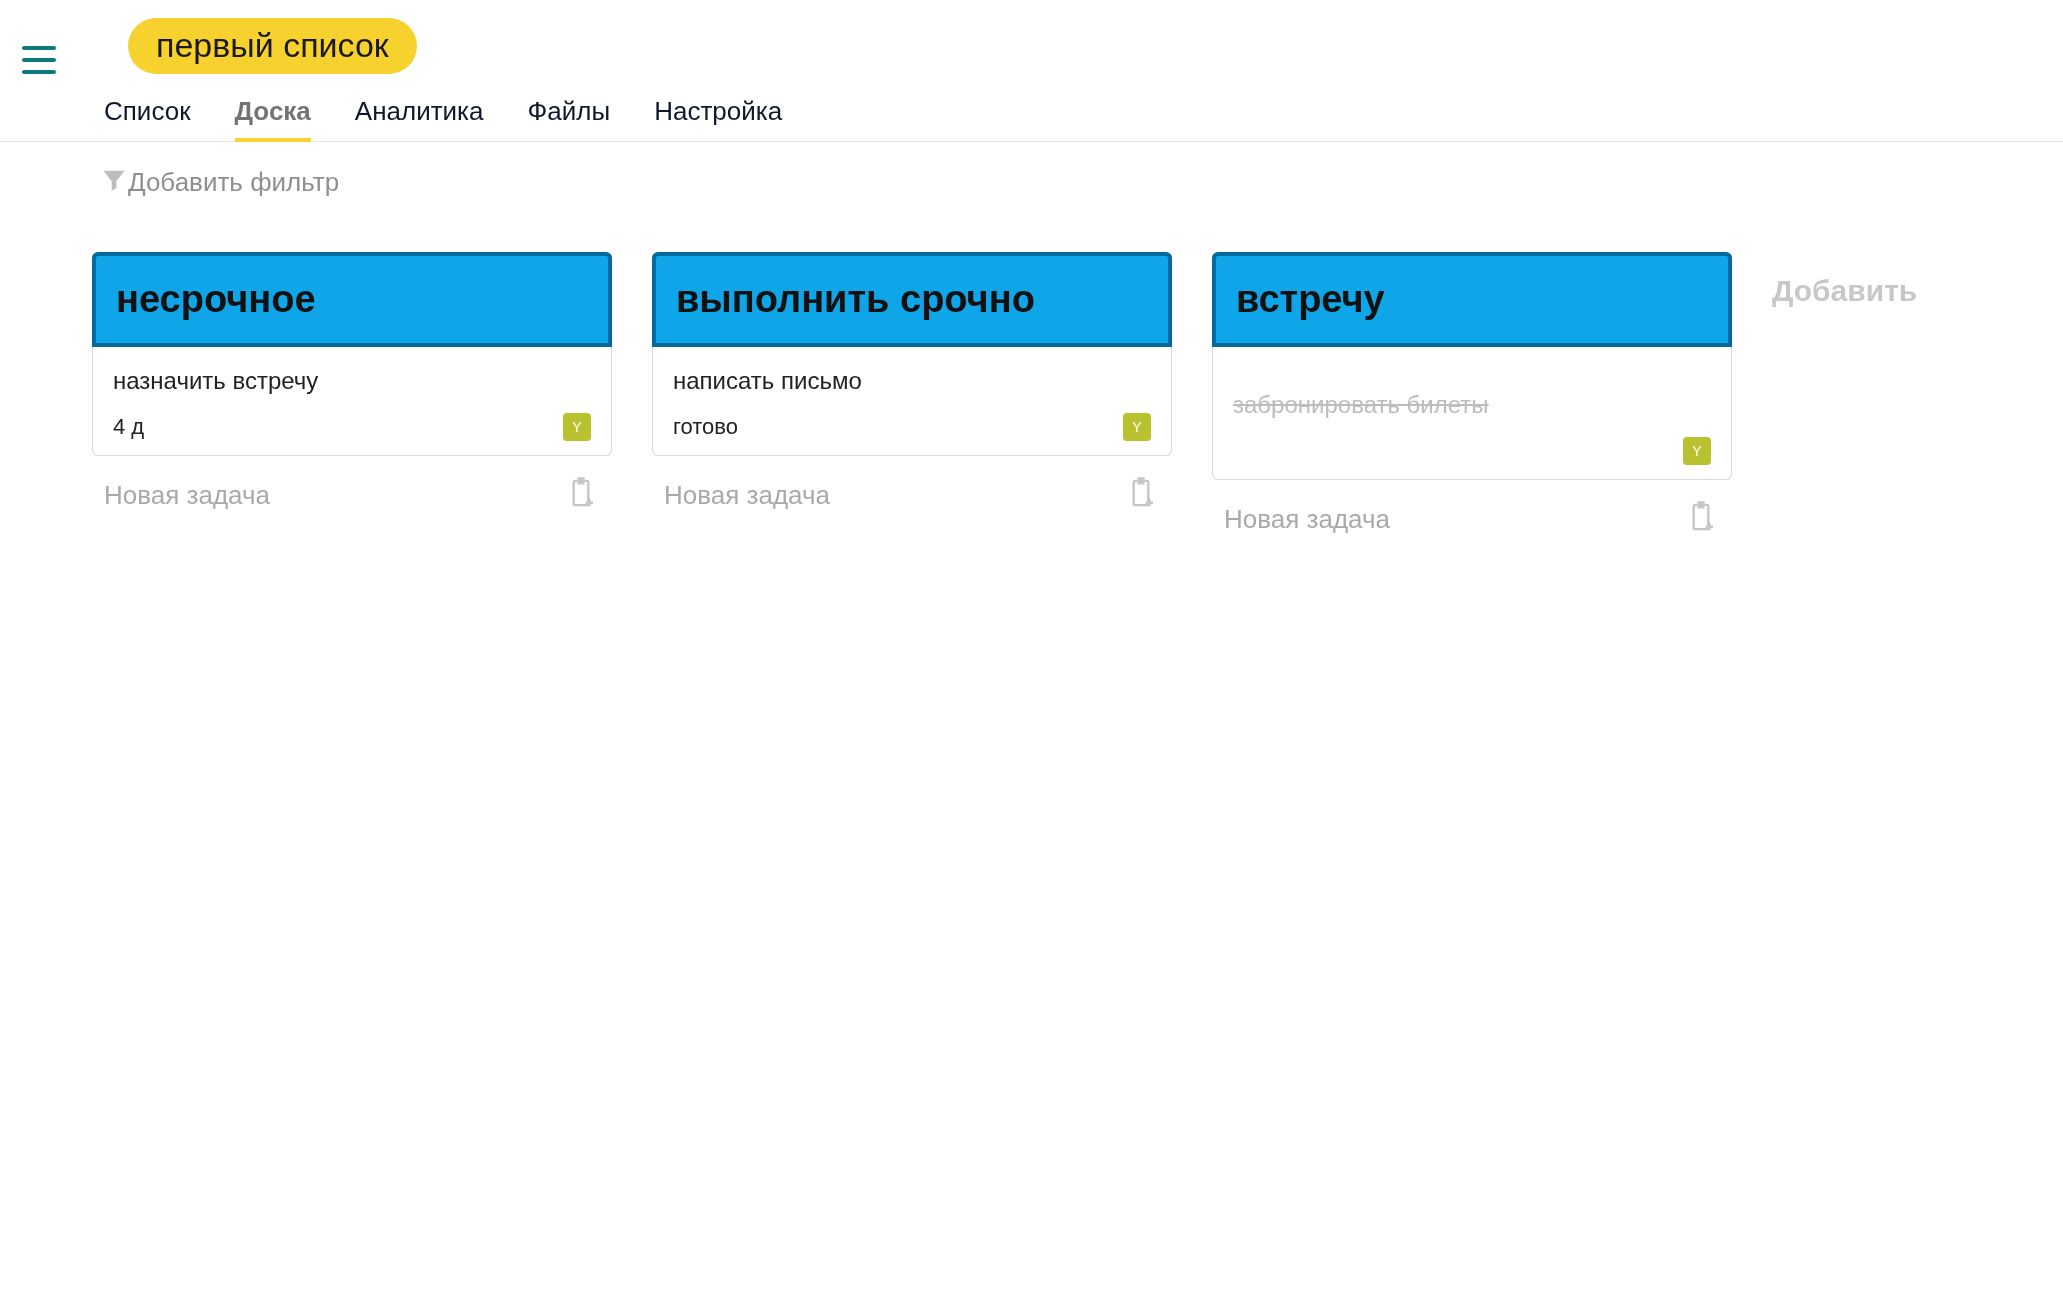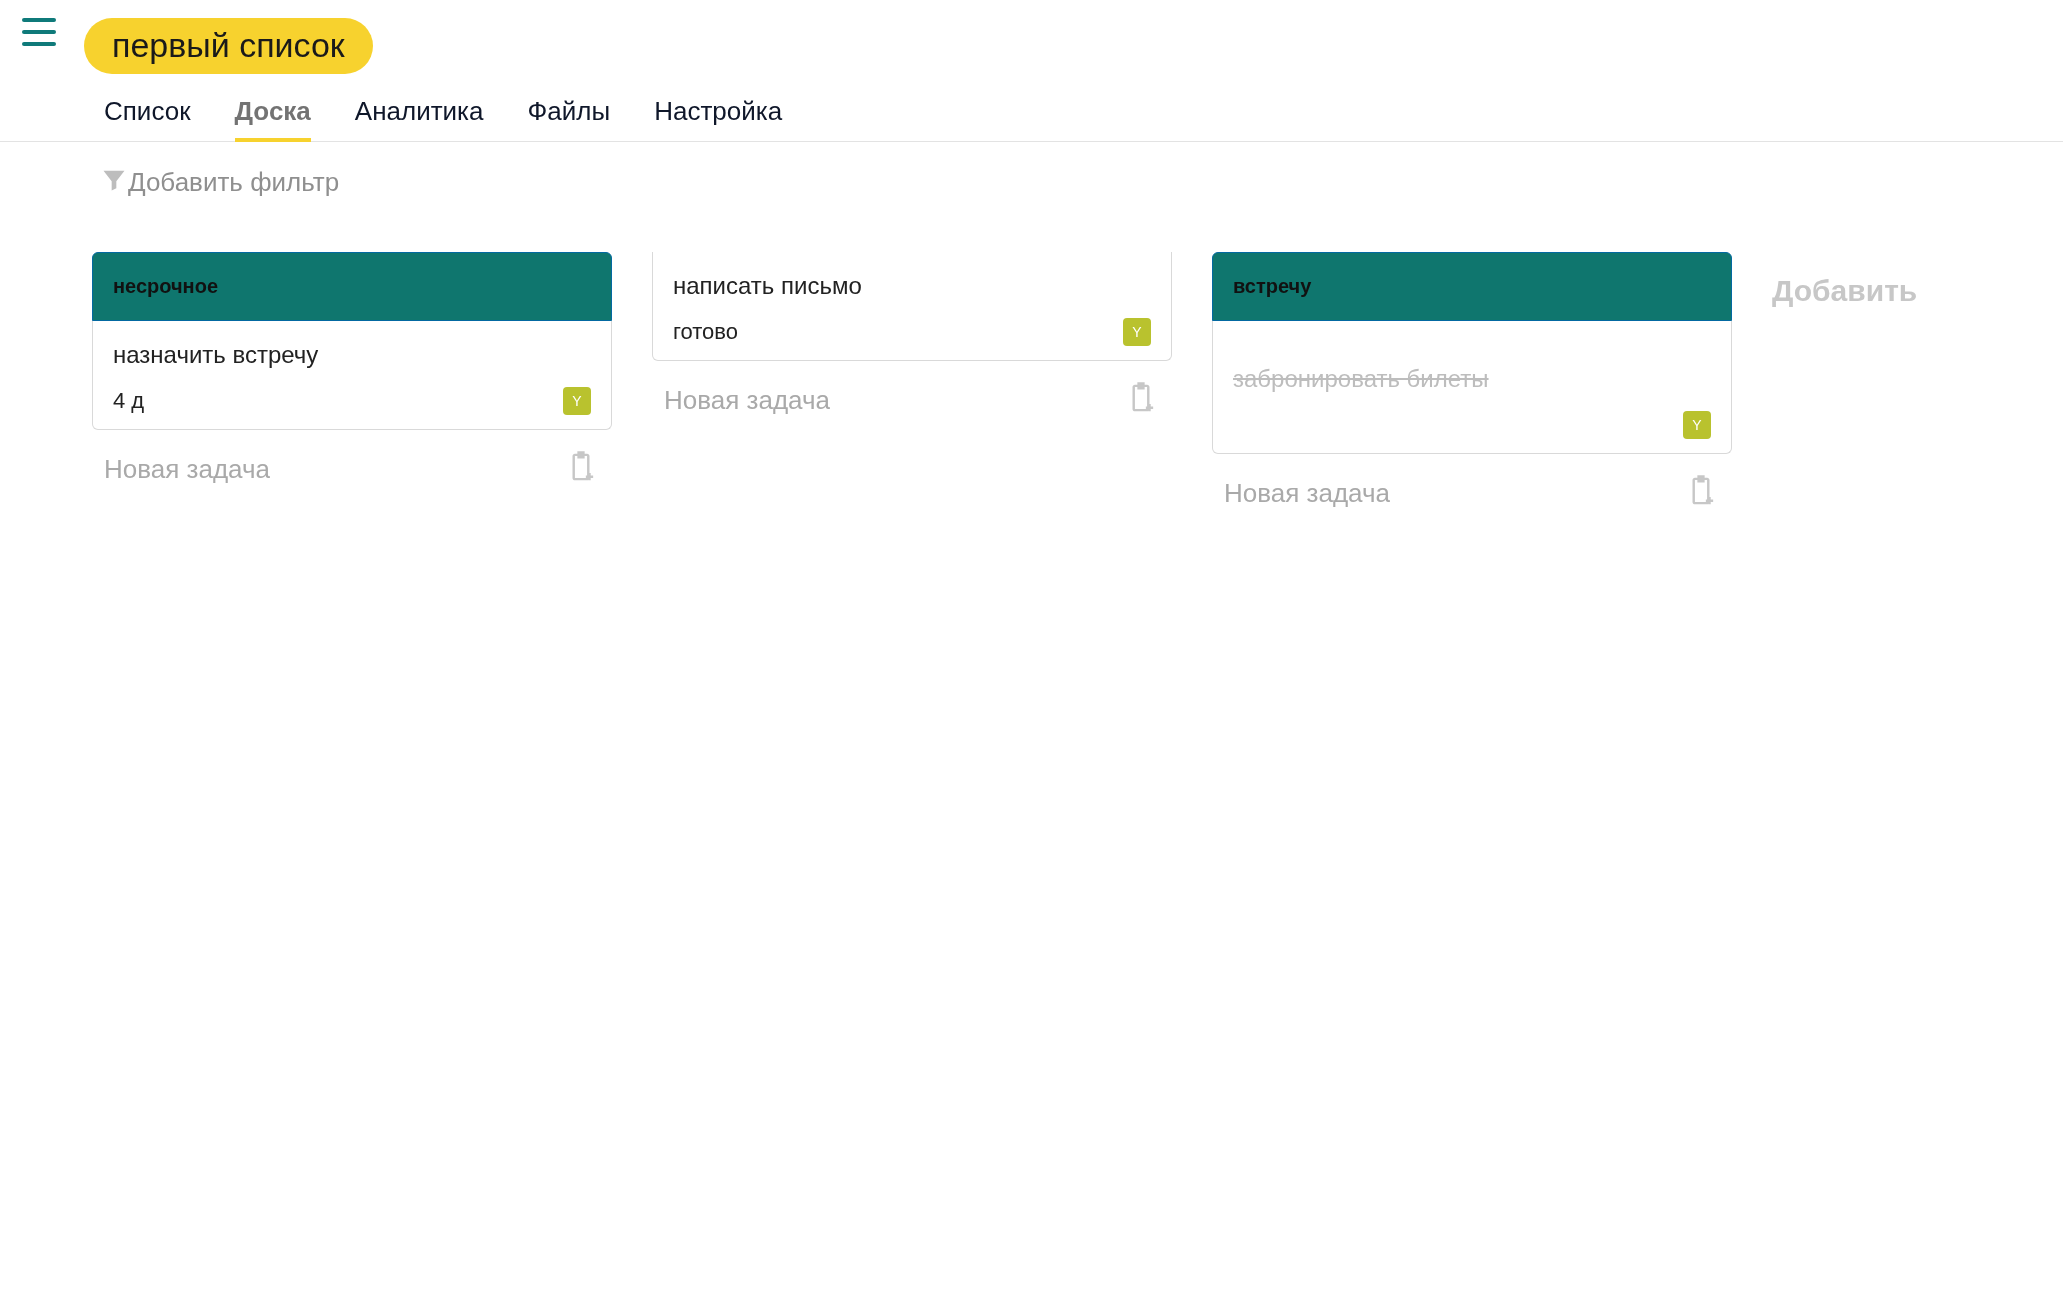--- a/index.html
+++ b/index.html
@@ -7,22 +7,23 @@
   body {
     font-family: "Segoe UI", Arial, sans-serif;
     background: #ffffff;
     color: #222;
     overflow-x: hidden;
   }
 
   
   .topbar {
     display: flex;
-    align-items: flex-start;
+    align-items: flex-end;
     padding: 18px 0 0 22px;
+    gap: 44px;
   }
   .hamburger {
     width: 34px; height: 28px;
     display: flex; flex-direction: column; justify-content: space-between;
     cursor: pointer;
     margin-right: 28px;
   }
   .hamburger span {
     display: block; height: 4px; width: 100%;
     background: #0f7a7a; border-radius: 2px;
@@ -83,25 +84,25 @@
     gap: 40px;
     padding: 54px 0 0 92px;
     align-items: flex-start;
     overflow: hidden;
   }
   .column {
     width: 520px;
     flex-shrink: 0;
   }
   .col-header {
-    border: 1px solid #0369a1;
+    border: 4px solid #0369a1;
     border-radius: 6px 6px 0 0;
-    background: #0f766e;
+    background: #0ea5e9;
     padding: 22px 20px;
-    font-size: 20px;
+    font-size: 38px;
     font-weight: 800;
     color: #111;
   }
   .card {
     border: 1px solid #d9d9d9;
     border-top: none;
     border-radius: 0 0 6px 6px;
     background: #fff;
     padding: 20px 20px 14px 20px;
     position: relative;
@@ -200,20 +201,21 @@
       <span class="clip-icon">
         <svg viewBox="0 0 24 28">
             <path d="M17 3h-2V1H9v2H7C5.9 3 5 3.9 5 5v18c0 1.1.9 2 2 2h10c1.1 0 2-.9 2-2V5c0-1.1-.9-2-2-2zm0 20H7V5h2v2h6V5h2v18z"></path>
             <path d="M20 21h2v2h-2v2h-2v-2h-2v-2h2v-2h2z"></path>
           </svg>
       </span>
     </div>
   </div>
 
   <div class="column">
+    <div class="col-header">выполнить срочно</div>
     <div class="card">
       <div class="card-title">написать письмо</div>
       <div class="card-footer">
         <span class="card-meta">готово</span>
         <span class="avatar-badge">Y</span>
       </div>
     </div>
     <div class="new-task">
       <span class="new-task-text">Новая задача</span>
       <span class="clip-icon">

